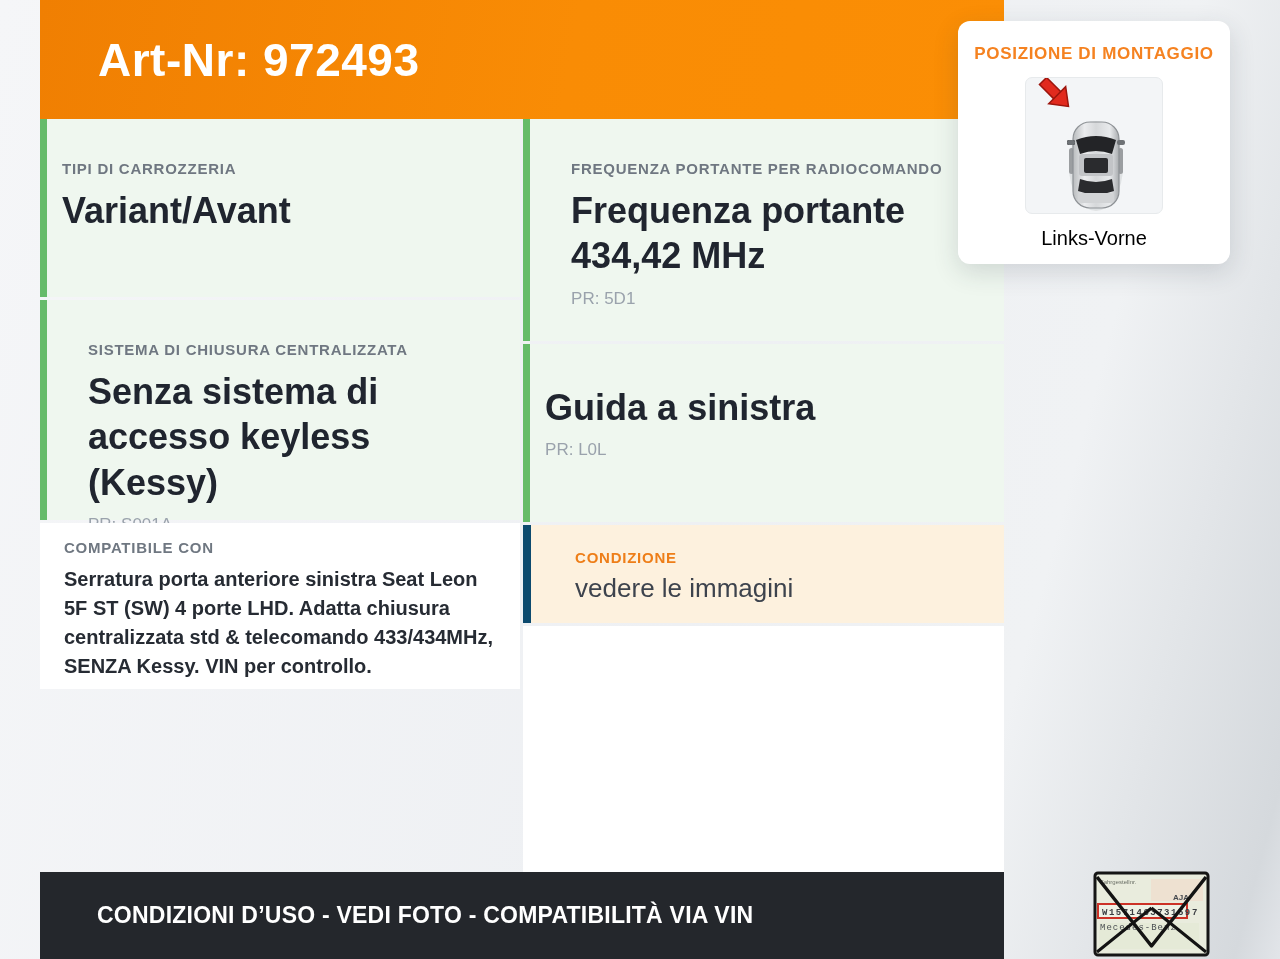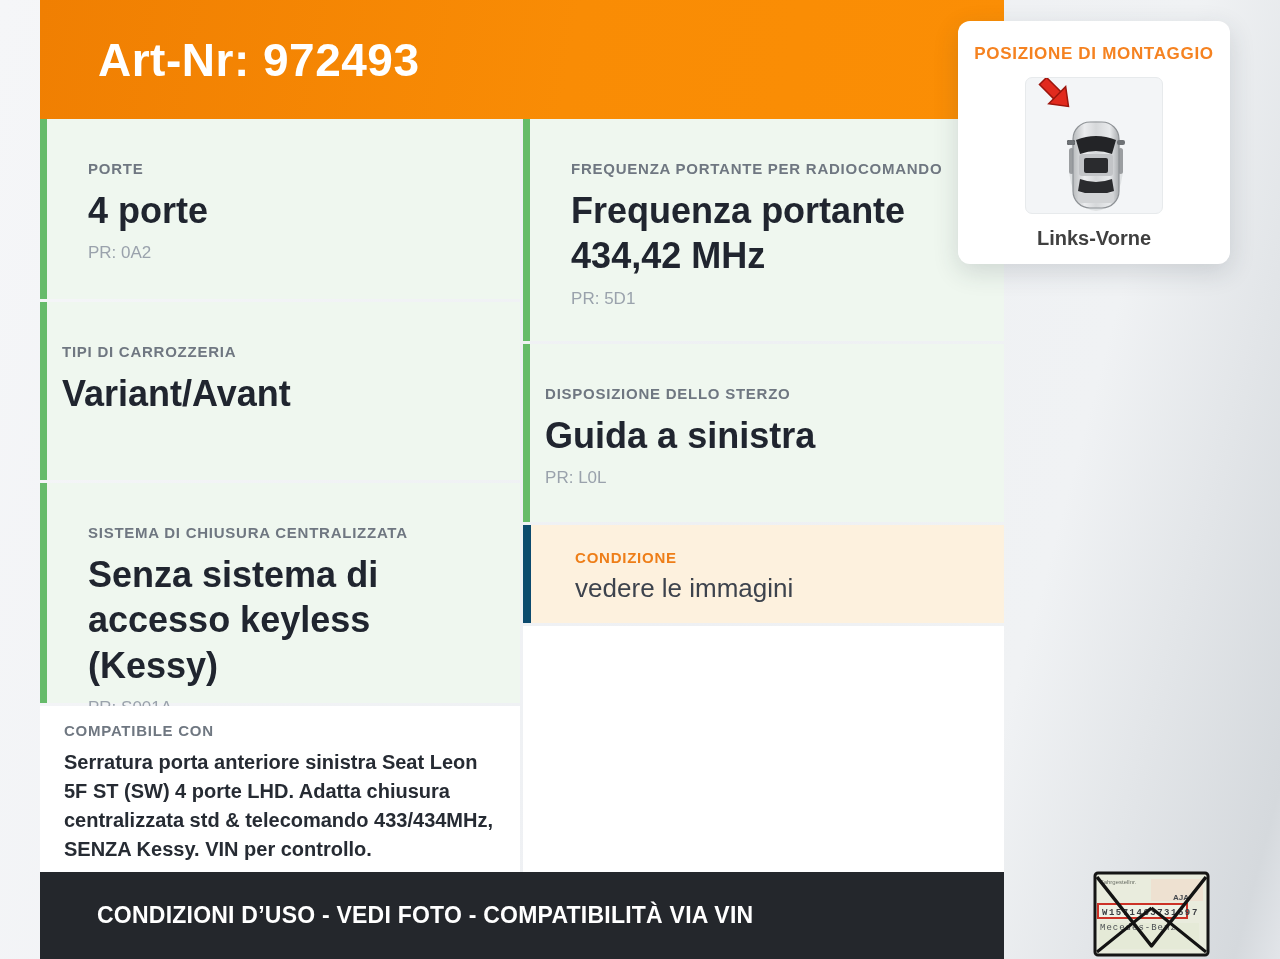--- a/index.html
+++ b/index.html
@@ -78,39 +78,34 @@
     background:#ffffff; border-radius:12px; z-index:10;
     box-shadow:0 8px 26px rgba(40,50,60,0.16); text-align:center;
   }
   .position-card .pc-title {
     margin-top:23px; color:#f58220; font-size:17px; font-weight:800; letter-spacing:0.04em;
   }
   .pc-imgbox {
     width:138px; height:137px; margin:13px auto 0;
     background:#f3f5f7; border:1px solid #e7eaec; border-radius:7px; position:relative;
   }
-  .pc-label { margin-top:13px; font-size:20px; font-weight:700; color:#404040; }
+  .pc-label { margin-top:13px; font-size:20px; font-weight:400; color:#000000; }
 </style>
 </head>
 <body>
 
 <div class="page">
 
   <div class="header">
     <h1>Art-Nr: 972493</h1>
   </div>
 
   <div class="main">
 
     <div class="col col-left">
-      <div class="card h180">
-        <div class="label">PORTE</div>
-        <div class="value">4 porte</div>
-        <div class="pr">PR: 0A2</div>
-      </div>
       <div class="card h178">
         <div class="label">TIPI DI CARROZZERIA</div>
         <div class="value">Variant/Avant</div>
       </div>
       <div class="card h220">
         <div class="label">SISTEMA DI CHIUSURA CENTRALIZZATA</div>
         <div class="value">Senza sistema di accesso keyless (Kessy)</div>
         <div class="pr">PR: S001A</div>
       </div>
       <div class="card card-white">
@@ -119,21 +114,20 @@
       </div>
     </div>
 
     <div class="col col-right">
       <div class="card h222">
         <div class="label">FREQUENZA PORTANTE PER RADIOCOMANDO</div>
         <div class="value narrow">Frequenza portante 434,42 MHz</div>
         <div class="pr">PR: 5D1</div>
       </div>
       <div class="card h178">
-        <div class="label">DISPOSIZIONE DELLO STERZO</div>
         <div class="value">Guida a sinistra</div>
         <div class="pr">PR: L0L</div>
       </div>
       <div class="card card-condition">
         <div class="label">CONDIZIONE</div>
         <div class="cond-value">vedere le immagini</div>
       </div>
       <div class="filler-white"></div>
     </div>
 

